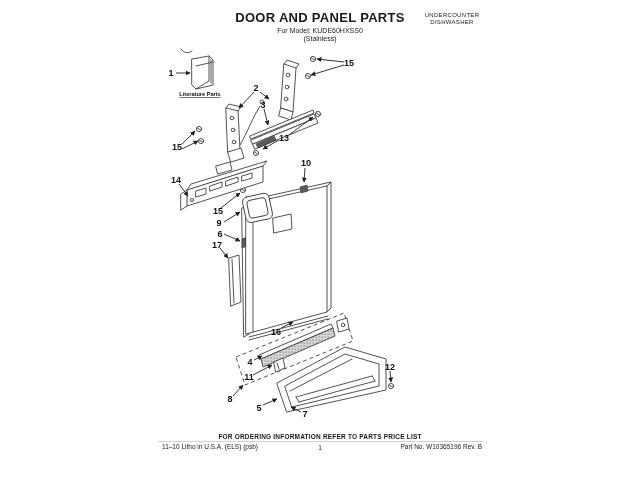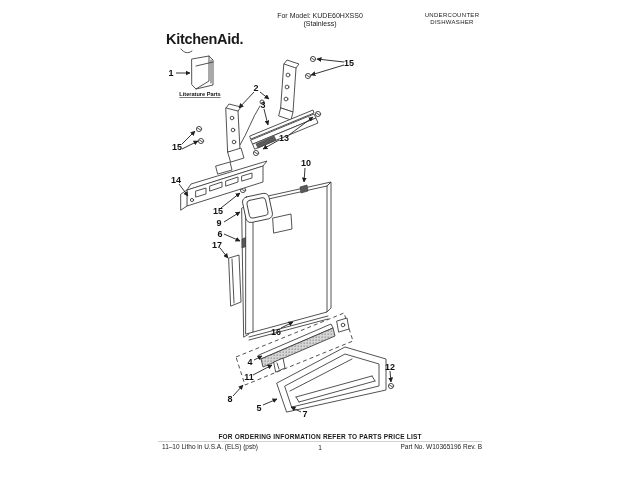--- a/index.html
+++ b/index.html
@@ -36,22 +36,22 @@
   .footer-rule { position:absolute; left:158px; top:441px; width:324px; height:1px; background:#d2d2d2; }
   .litho-line { position:absolute; left:162px; top:443px; font-size:6.5px; }
   .page-number { position:absolute; left:0; top:444px; width:640px; text-align:center; font-size:6.5px; }
   .part-number-line { position:absolute; left:322px; top:443px; width:160px; text-align:right; font-size:6.5px; }
 </style>
 </head>
 <body style="color: rgb(26, 26, 26);">
 
 <div class="page">
 
-  <div class="brand">KitchenAid.</div>
   <div class="title-block">
+    <div class="doc-title">DOOR AND PANEL PARTS</div>
     <div class="model-line">For Model: KUDE60HXSS0</div>
     <div class="finish-line">(Stainless)</div>
   </div>
   <div class="type-block">
     <div>UNDERCOUNTER</div>
     <div>DISHWASHER</div>
   </div>
 
   <svg class="diagram" width="640" height="480" viewBox="0 0 640 480">
     <defs>

